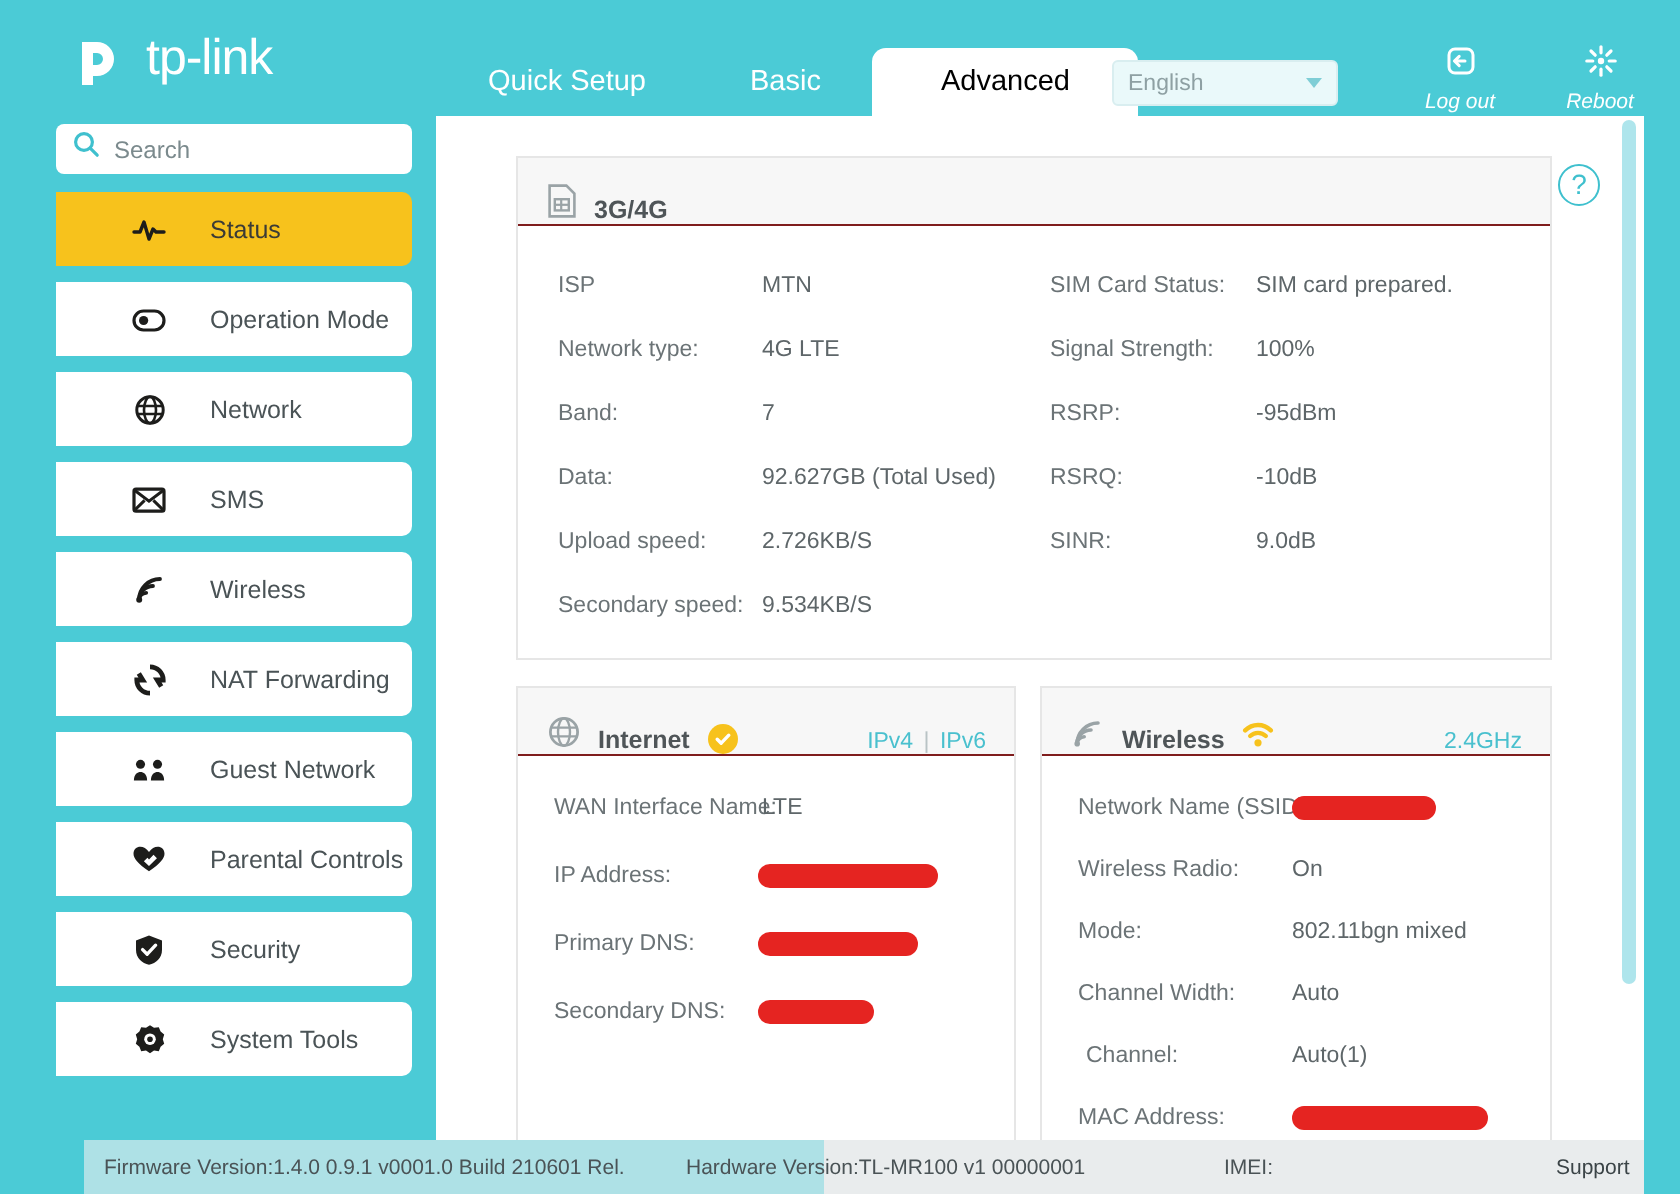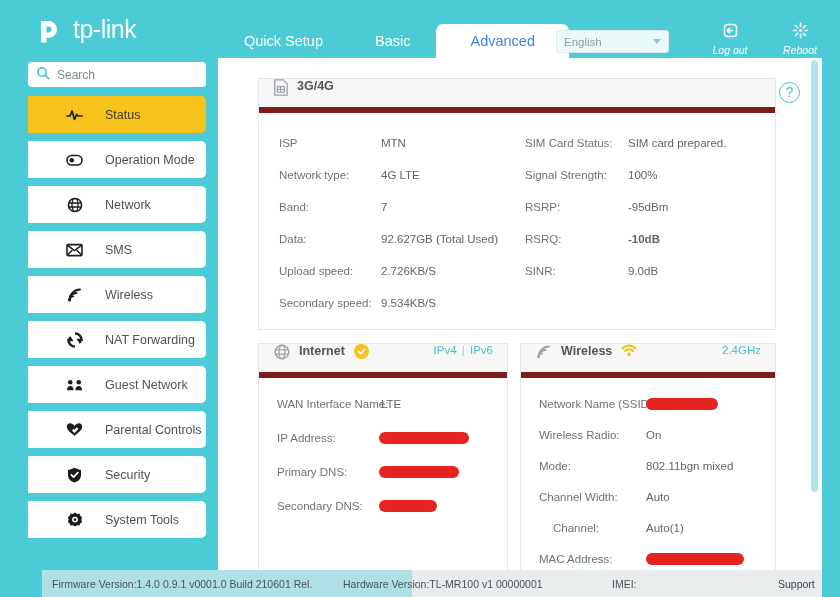--- a/index.html
+++ b/index.html
@@ -29,21 +29,21 @@
   .nav { position: absolute; left: 218px; top: 0; height: 58px; display: flex; align-items: center; }
   .nav-tab {
     height: 34px; margin-top: 24px;
     padding: 0 26px;
     display: flex; align-items: center;
     color: #ffffff; font-size: 14.5px;
     cursor: pointer; white-space: nowrap;
   }
   .nav-tab.active {
     background: #ffffff;
-    color: #3b82f6;
+    color: #000000;
     border-radius: 7px 7px 0 0;
     height: 35px;
     padding: 0 34px;
   }
 
   .lang-select {
     position: absolute; left: 556px; top: 30px;
     width: 113px; height: 23px;
     background: #EAF9FA; border: 1px solid #d9eef0; border-radius: 3px;
     display: flex; align-items: center; justify-content: space-between;
@@ -104,22 +104,22 @@
     color: #3FC0CE; font-size: 14px; line-height: 18px; text-align: center;
     cursor: pointer;
   }
 
   .card {
     position: absolute;
     border: 1px solid #e6e6e6;
     background: #ffffff;
   }
   .card-head {
-    height: 34px; background: #f7f7f7; border-bottom: 6px solid #7f1d1d;
-    display: flex; align-items: flex-start; gap: 9px; padding-left: 15px;
+    height: 34px; background: #f7f7f7; border-bottom: 1px solid #7f1d1d;
+    display: flex; align-items: flex-end; gap: 9px; padding-left: 15px;
     font-size: 12.5px; color: #4f5558; font-weight: bold;
   }
   .card-head .head-right { margin-left: auto; padding-right: 14px; font-size: 11.5px; font-weight: normal; }
   .link-teal { color: #49C0CE; cursor: pointer; }
   .link-sep { color: #b9c3c5; margin: 0 2px; }
 
   
   #card-3g4g { left: 40px; top: 20px; width: 518px; height: 252px; }
   .rowset { position: relative; padding: 16px 0 0 0; }
   .frow { position: absolute; font-size: 11.5px; color: #6b7376; white-space: nowrap; }
@@ -370,21 +370,21 @@
       <span class="frow" style="left:266px; top:24px;">SIM Card Status:</span>
       <span class="fval" style="left:369px; top:24px;">SIM card prepared.</span>
 
       <span class="frow" style="left:266px; top:56px;">Signal Strength:</span>
       <span class="fval" style="left:369px; top:56px;text-align:right;">100%</span>
 
       <span class="frow" style="left:266px; top:88px;">RSRP:</span>
       <span class="fval" style="left:369px; top:88px;">-95dBm</span>
 
       <span class="frow" style="left:266px; top:120px;">RSRQ:</span>
-      <span class="fval" style="left:369px; top:120px;font-weight:bold;">-10dB</span>
+      <span class="fval" style="left:369px; top:120px;">-10dB</span>
 
       <span class="frow" style="left:266px; top:152px;">SINR:</span>
       <span class="fval" style="left:369px; top:152px;">9.0dB</span>
     </div>
   </div>
 
   <div class="card" id="card-internet">
     <div class="card-head">
       <span>
         <svg width="16" height="16" viewBox="0 0 16 16">
@@ -452,21 +452,21 @@
 
       <span class="frow" style="left:18px; top:51px;">Wireless Radio:</span>
       <span class="fval" style="left:125px; top:51px;">On</span>
 
       <span class="frow" style="left:18px; top:82px;">Mode:</span>
       <span class="fval" style="left:125px; top:82px;">802.11bgn mixed</span>
 
       <span class="frow" style="left:18px; top:113px;">Channel Width:</span>
       <span class="fval" style="left:125px; top:113px;">Auto</span>
 
-      <span class="frow" style="left:32px; top:144px;">Channel:</span>
+      <span class="frow" style="left:22px; top:144px;">Channel:</span>
       <span class="fval" style="left:125px; top:144px;">Auto(1)</span>
 
       <span class="frow" style="left:18px; top:175px;">MAC Address:</span>
       <span class="redact" style="left:125px; top:175px; width:98px; height:12px;"></span>
     </div>
   </div>
 
 </div>
 
 <div class="footer">

